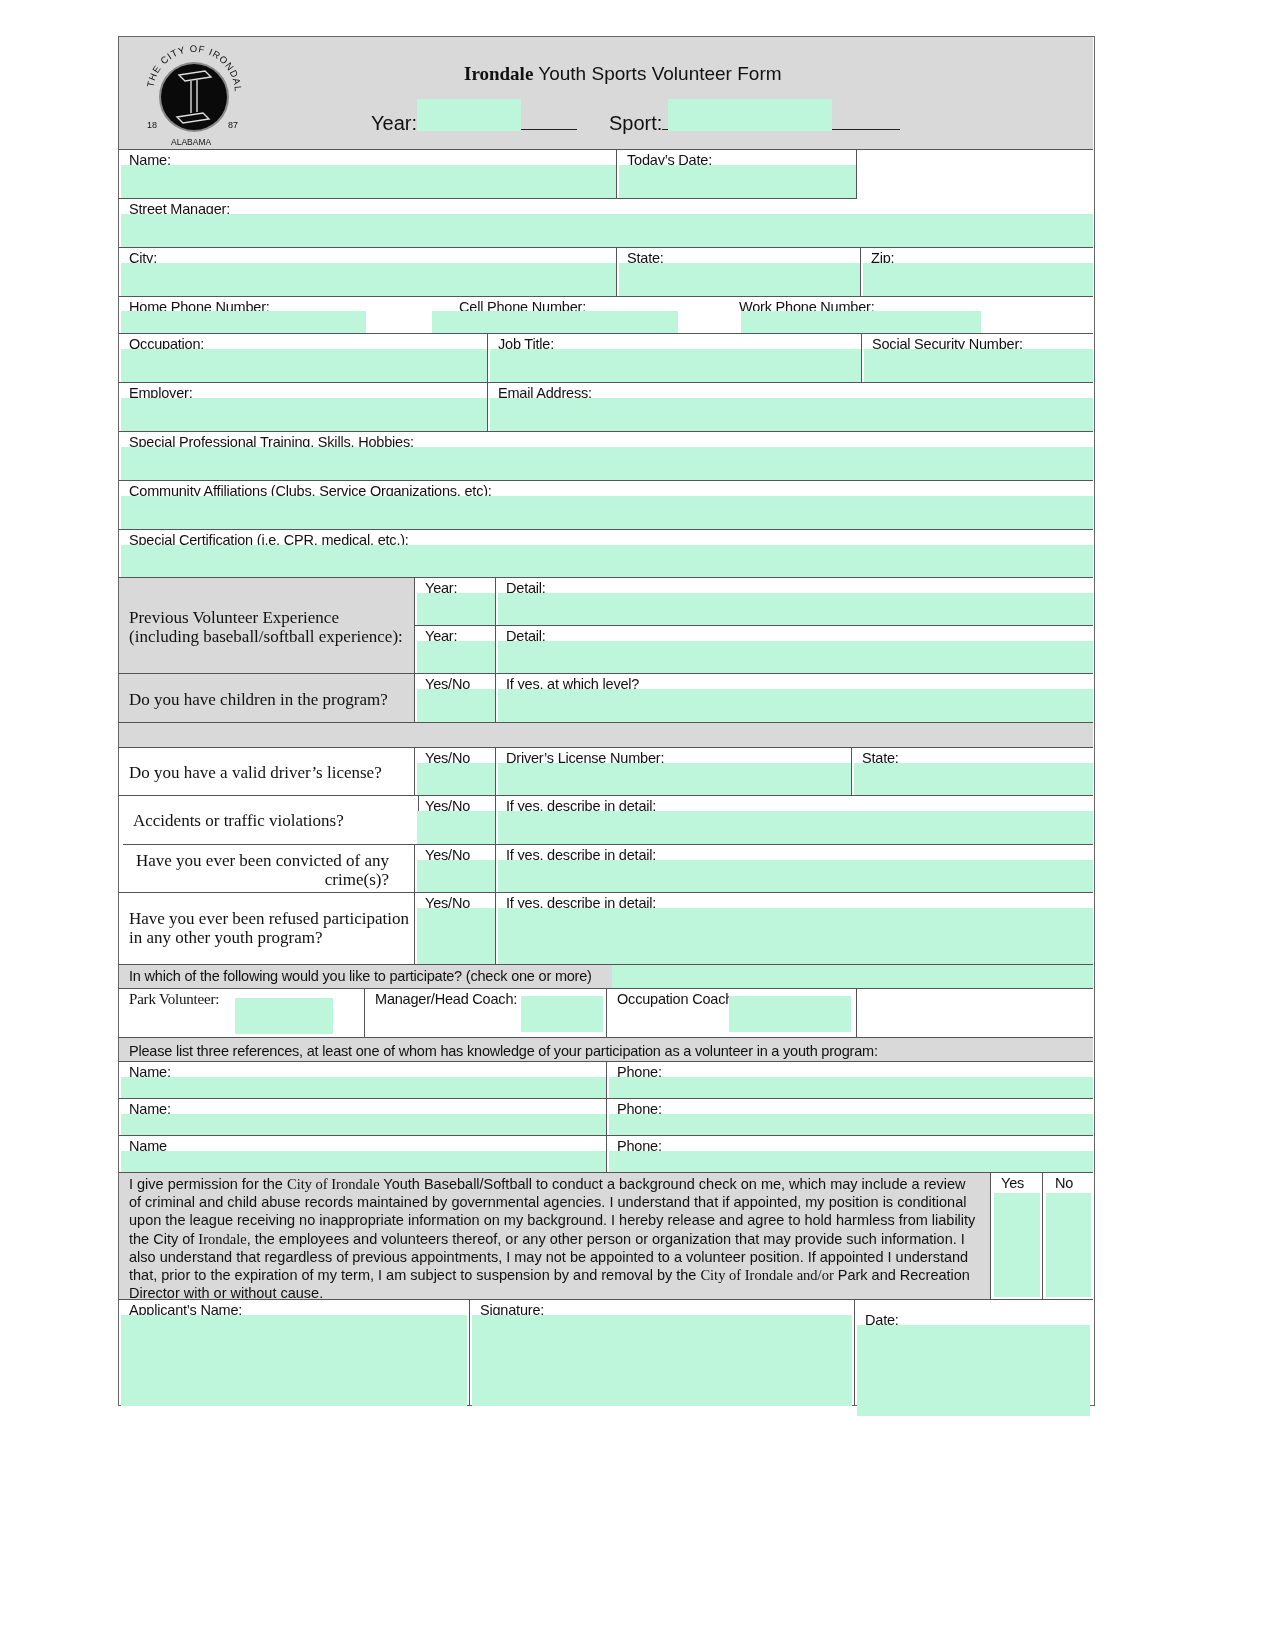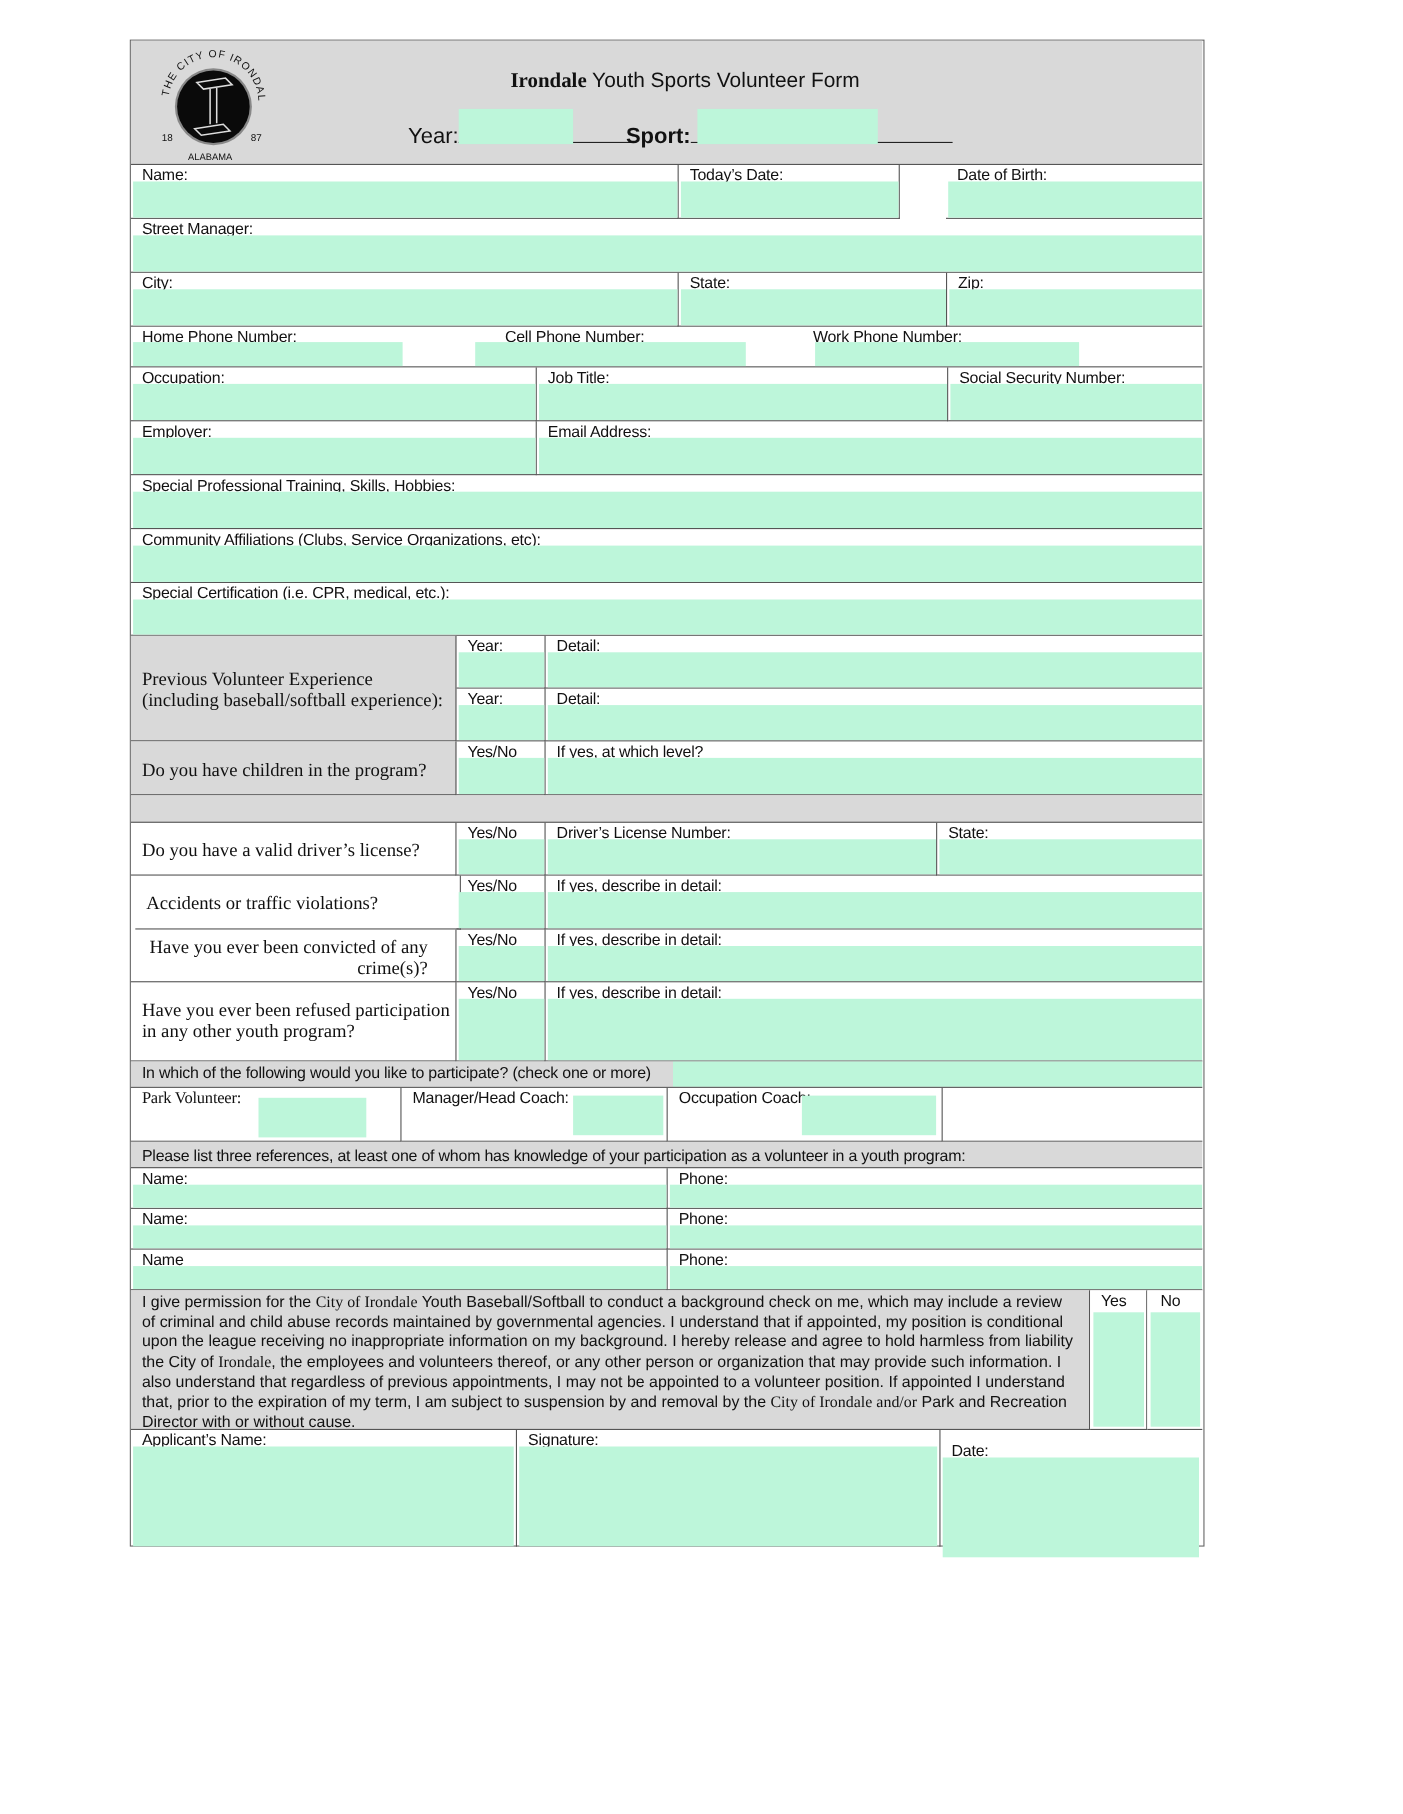--- a/index.html
+++ b/index.html
@@ -41,35 +41,31 @@
       <text x="8" y="87" font-size="9" fill="#111">18</text>
       <text x="89" y="87" font-size="9" fill="#111">87</text>
       <text x="32" y="104" font-size="8.5" fill="#111">ALABAMA</text>
     </svg>
     <div class="title">
       <b>Irondale</b><span> Youth Sports Volunteer Form</span>
     </div>
     <div class="yearline" style="left:252px;top:72px;">
       <span>Year:</span><span class="uline" style="width:160px;height:20px;position:relative;"><span class="fill" style="left:0;top:-10px;width:104px;height:32px;"></span></span>
     </div>
-    <div class="yearline" style="left:450px;top:72px;font-weight:bold;">
+    <div class="yearline" style="left:490px;top:72px;">
       <span>Sport:</span><span class="uline" style="width:238px;height:20px;position:relative;"><span class="fill" style="left:6px;top:-10px;width:164px;height:32px;"></span></span>
     </div>
   </div>
 
   <div class="cell" style="left:0;top:113px;width:498px;height:49px;">
     <span class="lbl">Name:</span>
     <div class="fill" style="left:2px;top:15px;right:0;bottom:0;"></div>
   </div>
-  <div class="cell" style="left:498px;top:113px;width:201px;height:49px;">
+  <div class="cell" style="left:498px;top:113px;width:240px;height:49px;">
     <span class="lbl">Today’s Date:</span>
-    <div class="fill" style="left:2px;top:15px;right:0;bottom:0;"></div>
-  </div>
-  <div class="cell noright" style="left:741px;top:113px;width:233px;height:49px;">
-    <span class="lbl">Date of Birth:</span>
     <div class="fill" style="left:2px;top:15px;right:0;bottom:0;"></div>
   </div>
 
   <div class="cell noright" style="left:0;top:162px;width:974px;height:49px;">
     <span class="lbl">Street Manager:</span>
     <div class="fill" style="left:2px;top:15px;right:0;bottom:0;"></div>
   </div>
 
   <div class="cell" style="left:0;top:211px;width:498px;height:49px;">
     <span class="lbl">City:</span>

